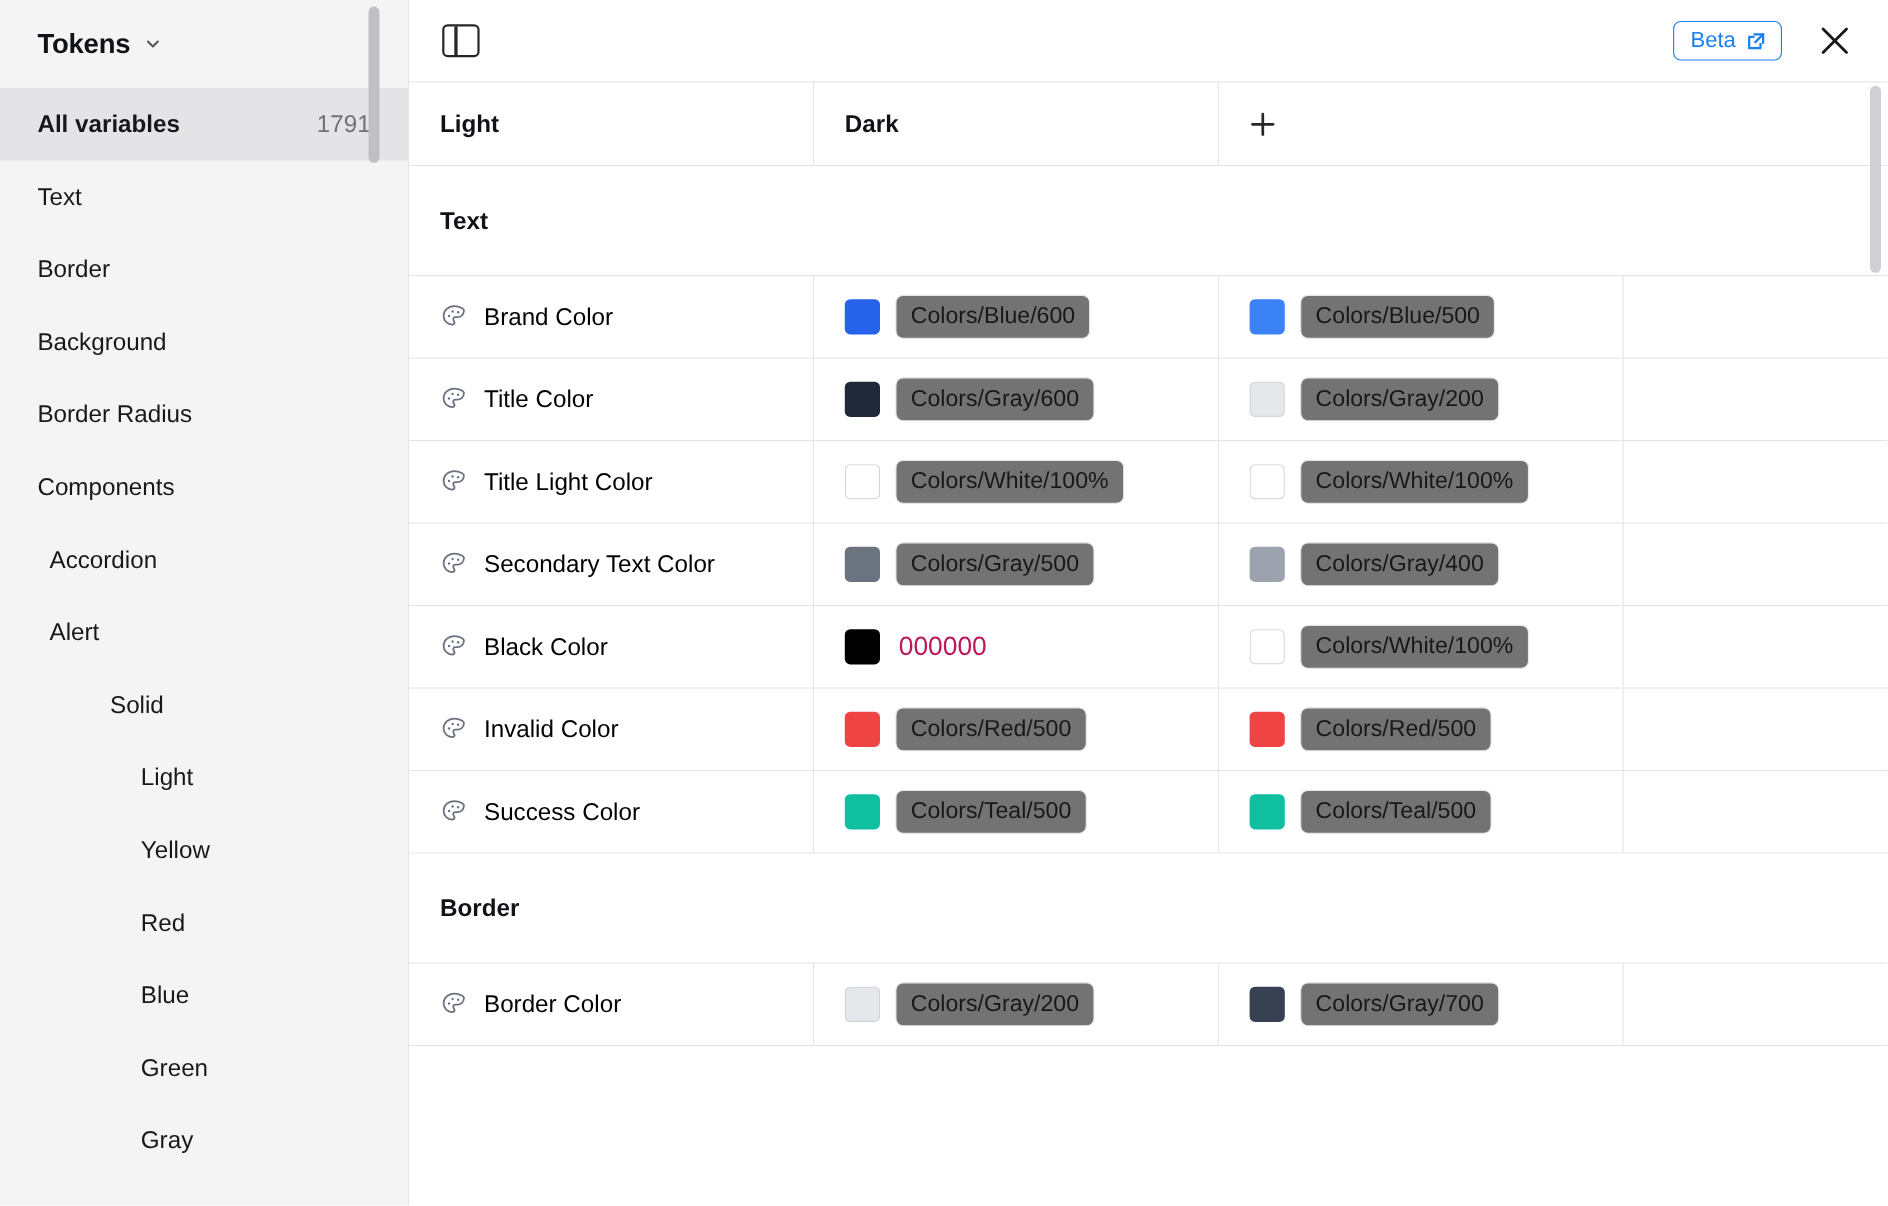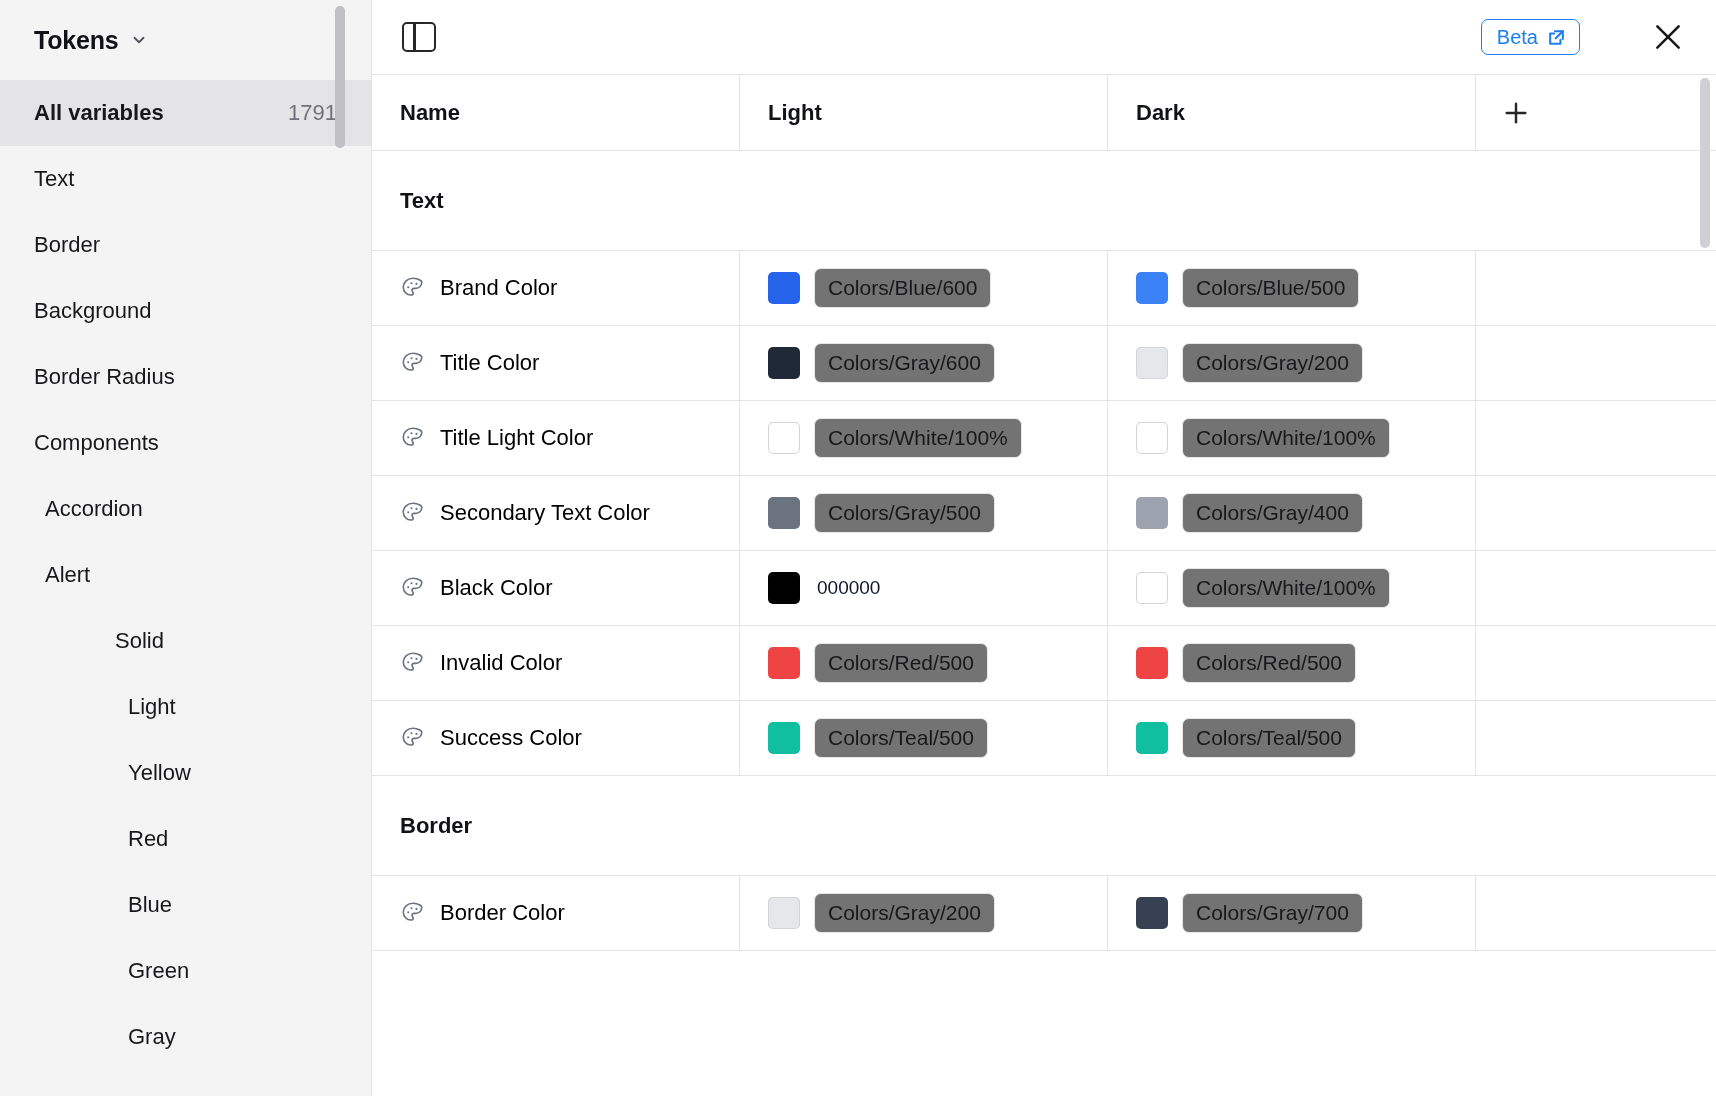--- a/index.html
+++ b/index.html
@@ -71,21 +71,21 @@
   }
   .side-item .count {
     font-size: 22px;
     color: #71717a;
     font-weight: normal;
   }
   .side-item .lbl { white-space: nowrap; }
 
   .lvl-0 { padding-left: 34px; }
   .lvl-1 { padding-left: 45px; }
-  .lvl-2 { padding-left: 100px; margin-left: 15px; }
+  .lvl-2 { padding-left: 100px; }
   .lvl-3 { padding-left: 128px; }
 
   
   .sb-track {
     position: absolute;
     top: 0;
     right: 26px;
     width: 10px;
     height: 1096px;
   }
@@ -107,21 +107,20 @@
     position: relative;
     overflow: hidden;
   }
 
   .toolbar {
     height: 74px;
     display: flex;
     align-items: center;
     padding: 0 28px 0 30px;
     background: #fff;
-    gap: 40px;
   }
   .panel-toggle {
     width: 34px;
     height: 30px;
     border: 2.5px solid #27272a;
     border-radius: 5px;
     position: relative;
     cursor: pointer;
     background: #fff;
   }
@@ -229,22 +228,22 @@
     border: 1px solid #e7e7ea;
     border-radius: 7px;
     padding: 7px 13px;
     font-size: 21px;
     color: #18181b;
     white-space: nowrap;
     cursor: pointer;
     line-height: 1.1;
   }
   .raw-val {
-    font-size: 19px;
-    color: #0f172a;
+    font-size: 24px;
+    color: #be185d;
     white-space: nowrap;
     padding-left: 3px;
   }
 
   
   .main-sb-track {
     position: absolute;
     top: 74px;
     right: 6px;
     width: 10px;
@@ -348,21 +347,20 @@
       <div class="close-btn">
         <svg viewBox="0 0 24 24" fill="none" stroke="currentColor" stroke-width="1.9" stroke-linecap="round">
             <line x1="4" y1="4" x2="20" y2="20"></line>
             <line x1="20" y1="4" x2="4" y2="20"></line>
           </svg>
       </div>
     </div>
 
     <div class="table">
       <div class="thead">
-        <div class="th col-name">Name</div>
         <div class="th col-light">Light</div>
         <div class="th col-dark">Dark</div>
         <div class="th col-add">
           <svg class="plus-icon" viewBox="0 0 24 24" fill="none" stroke="currentColor" stroke-width="2.1" stroke-linecap="round">
               <line x1="12" y1="4" x2="12" y2="20"></line>
               <line x1="4" y1="12" x2="20" y2="12"></line>
             </svg>
         </div>
       </div>
       <div id="table-body">

